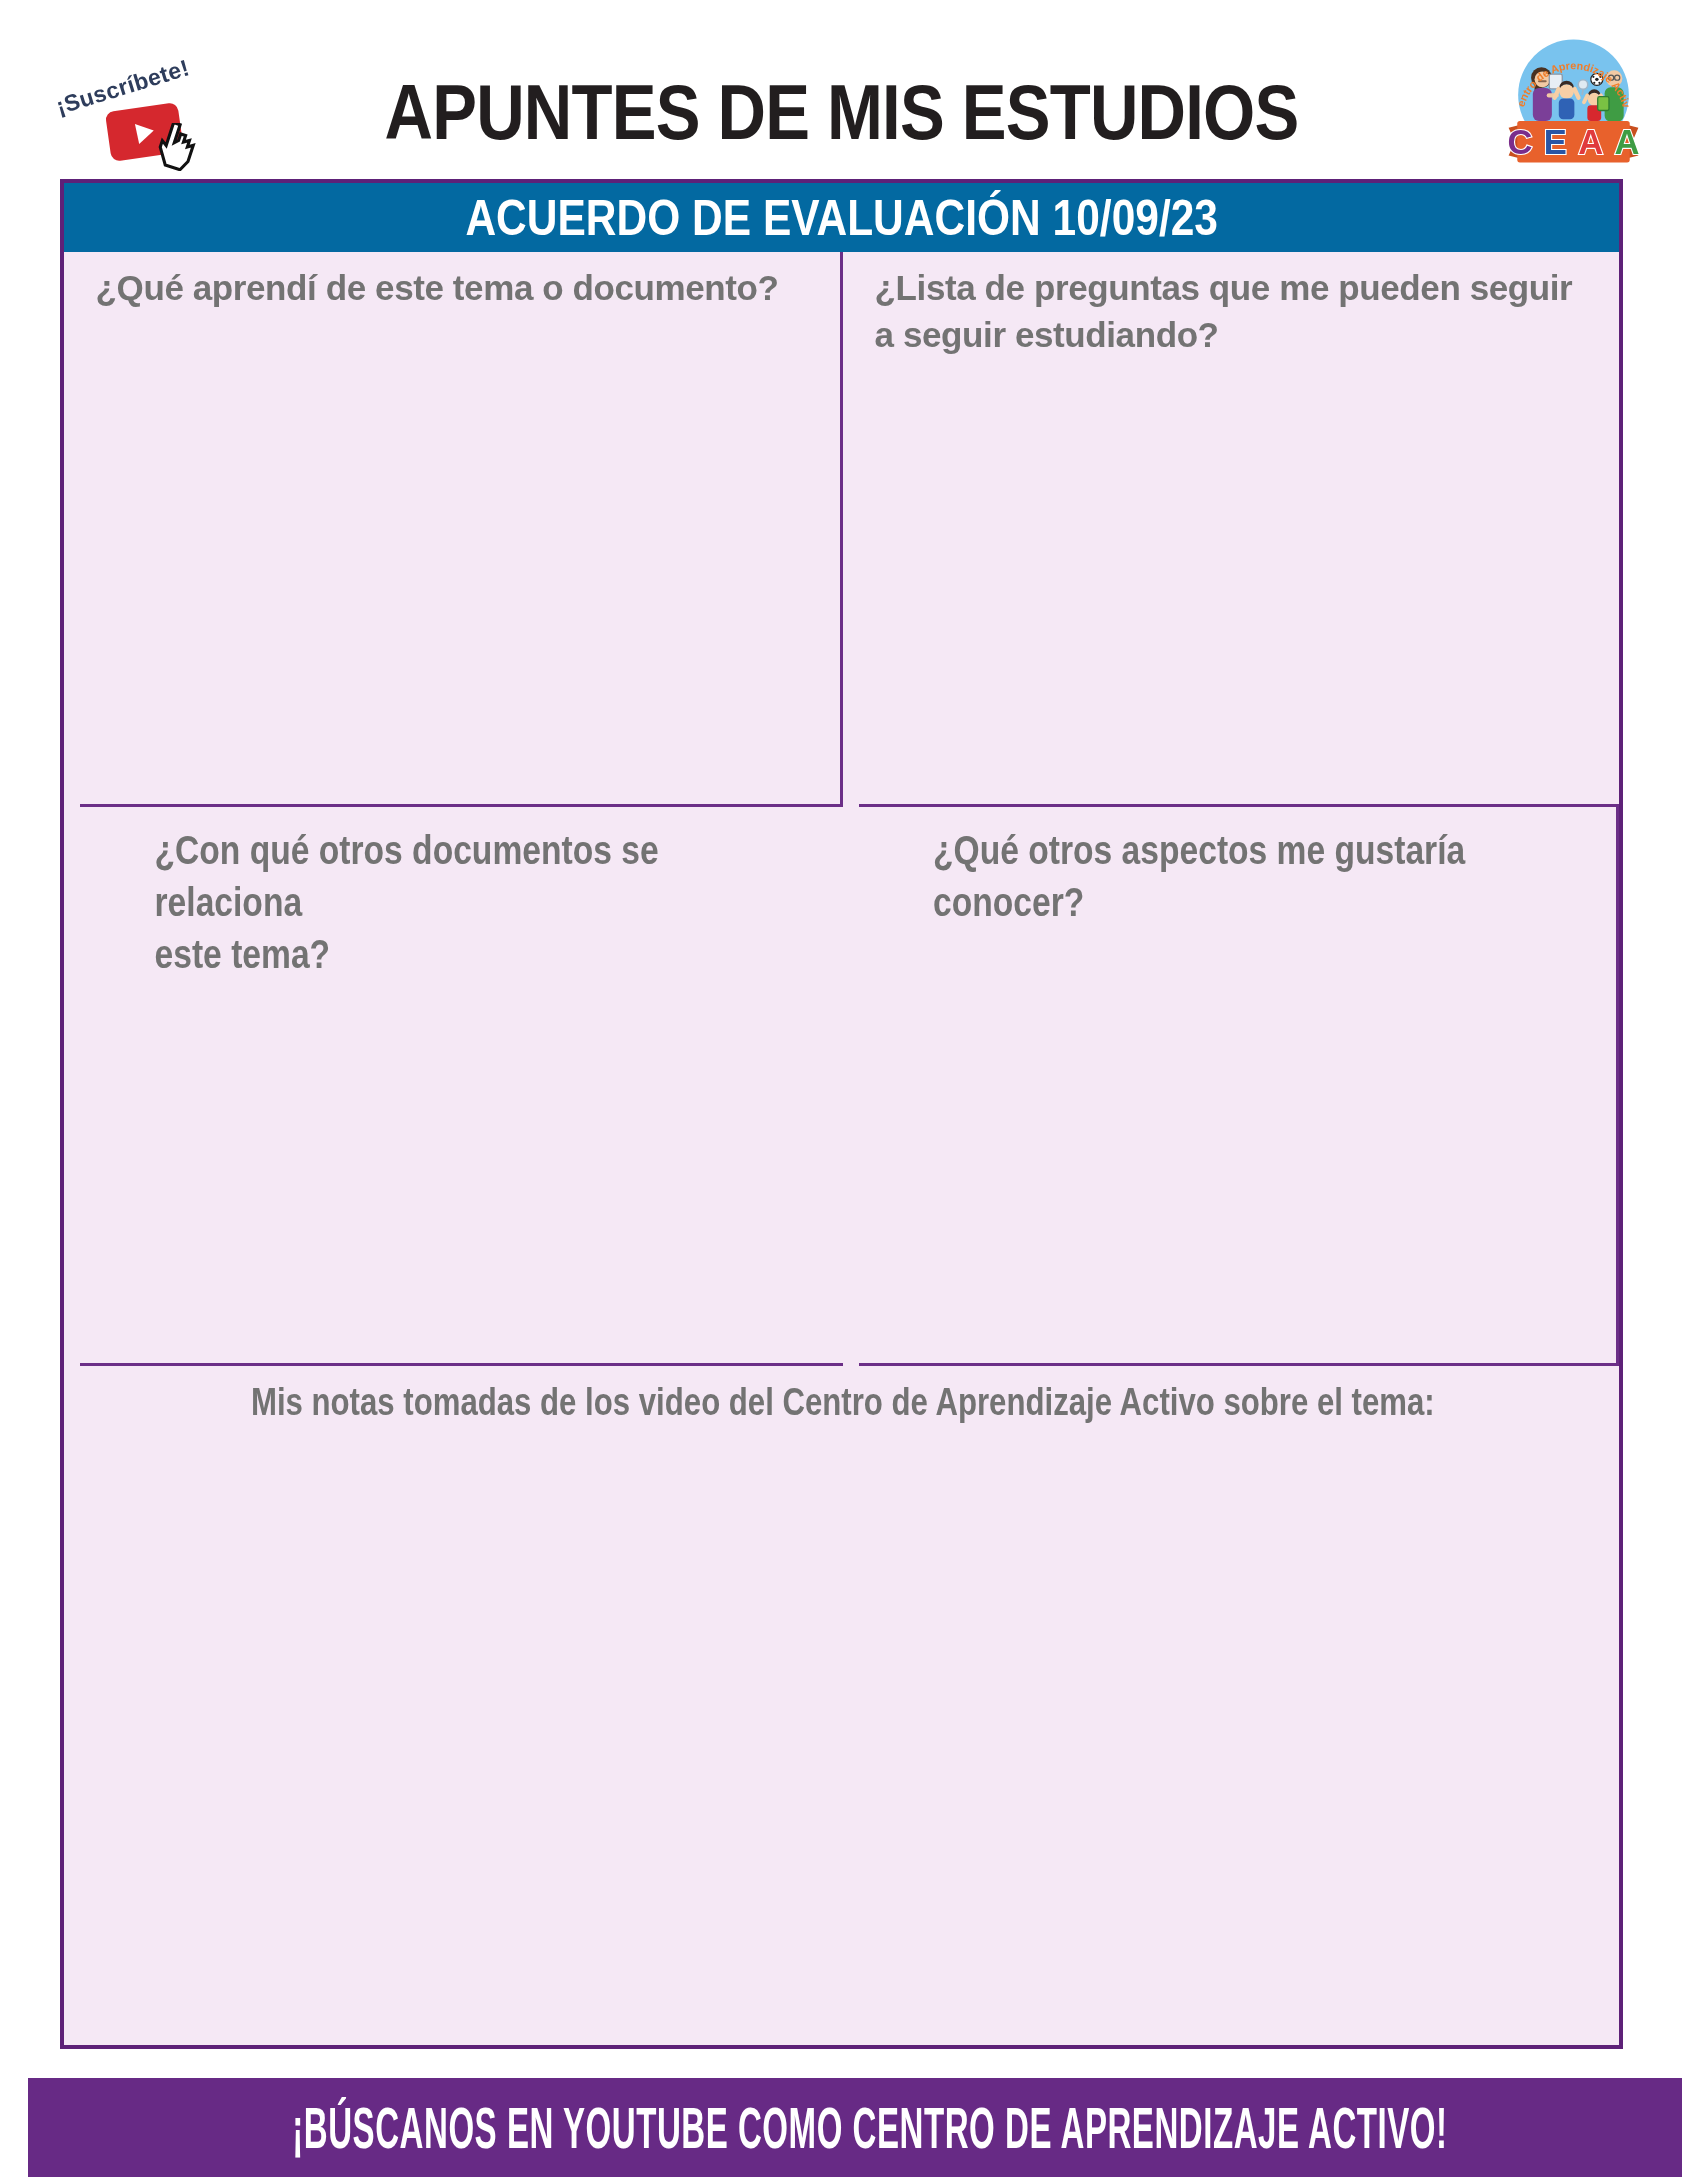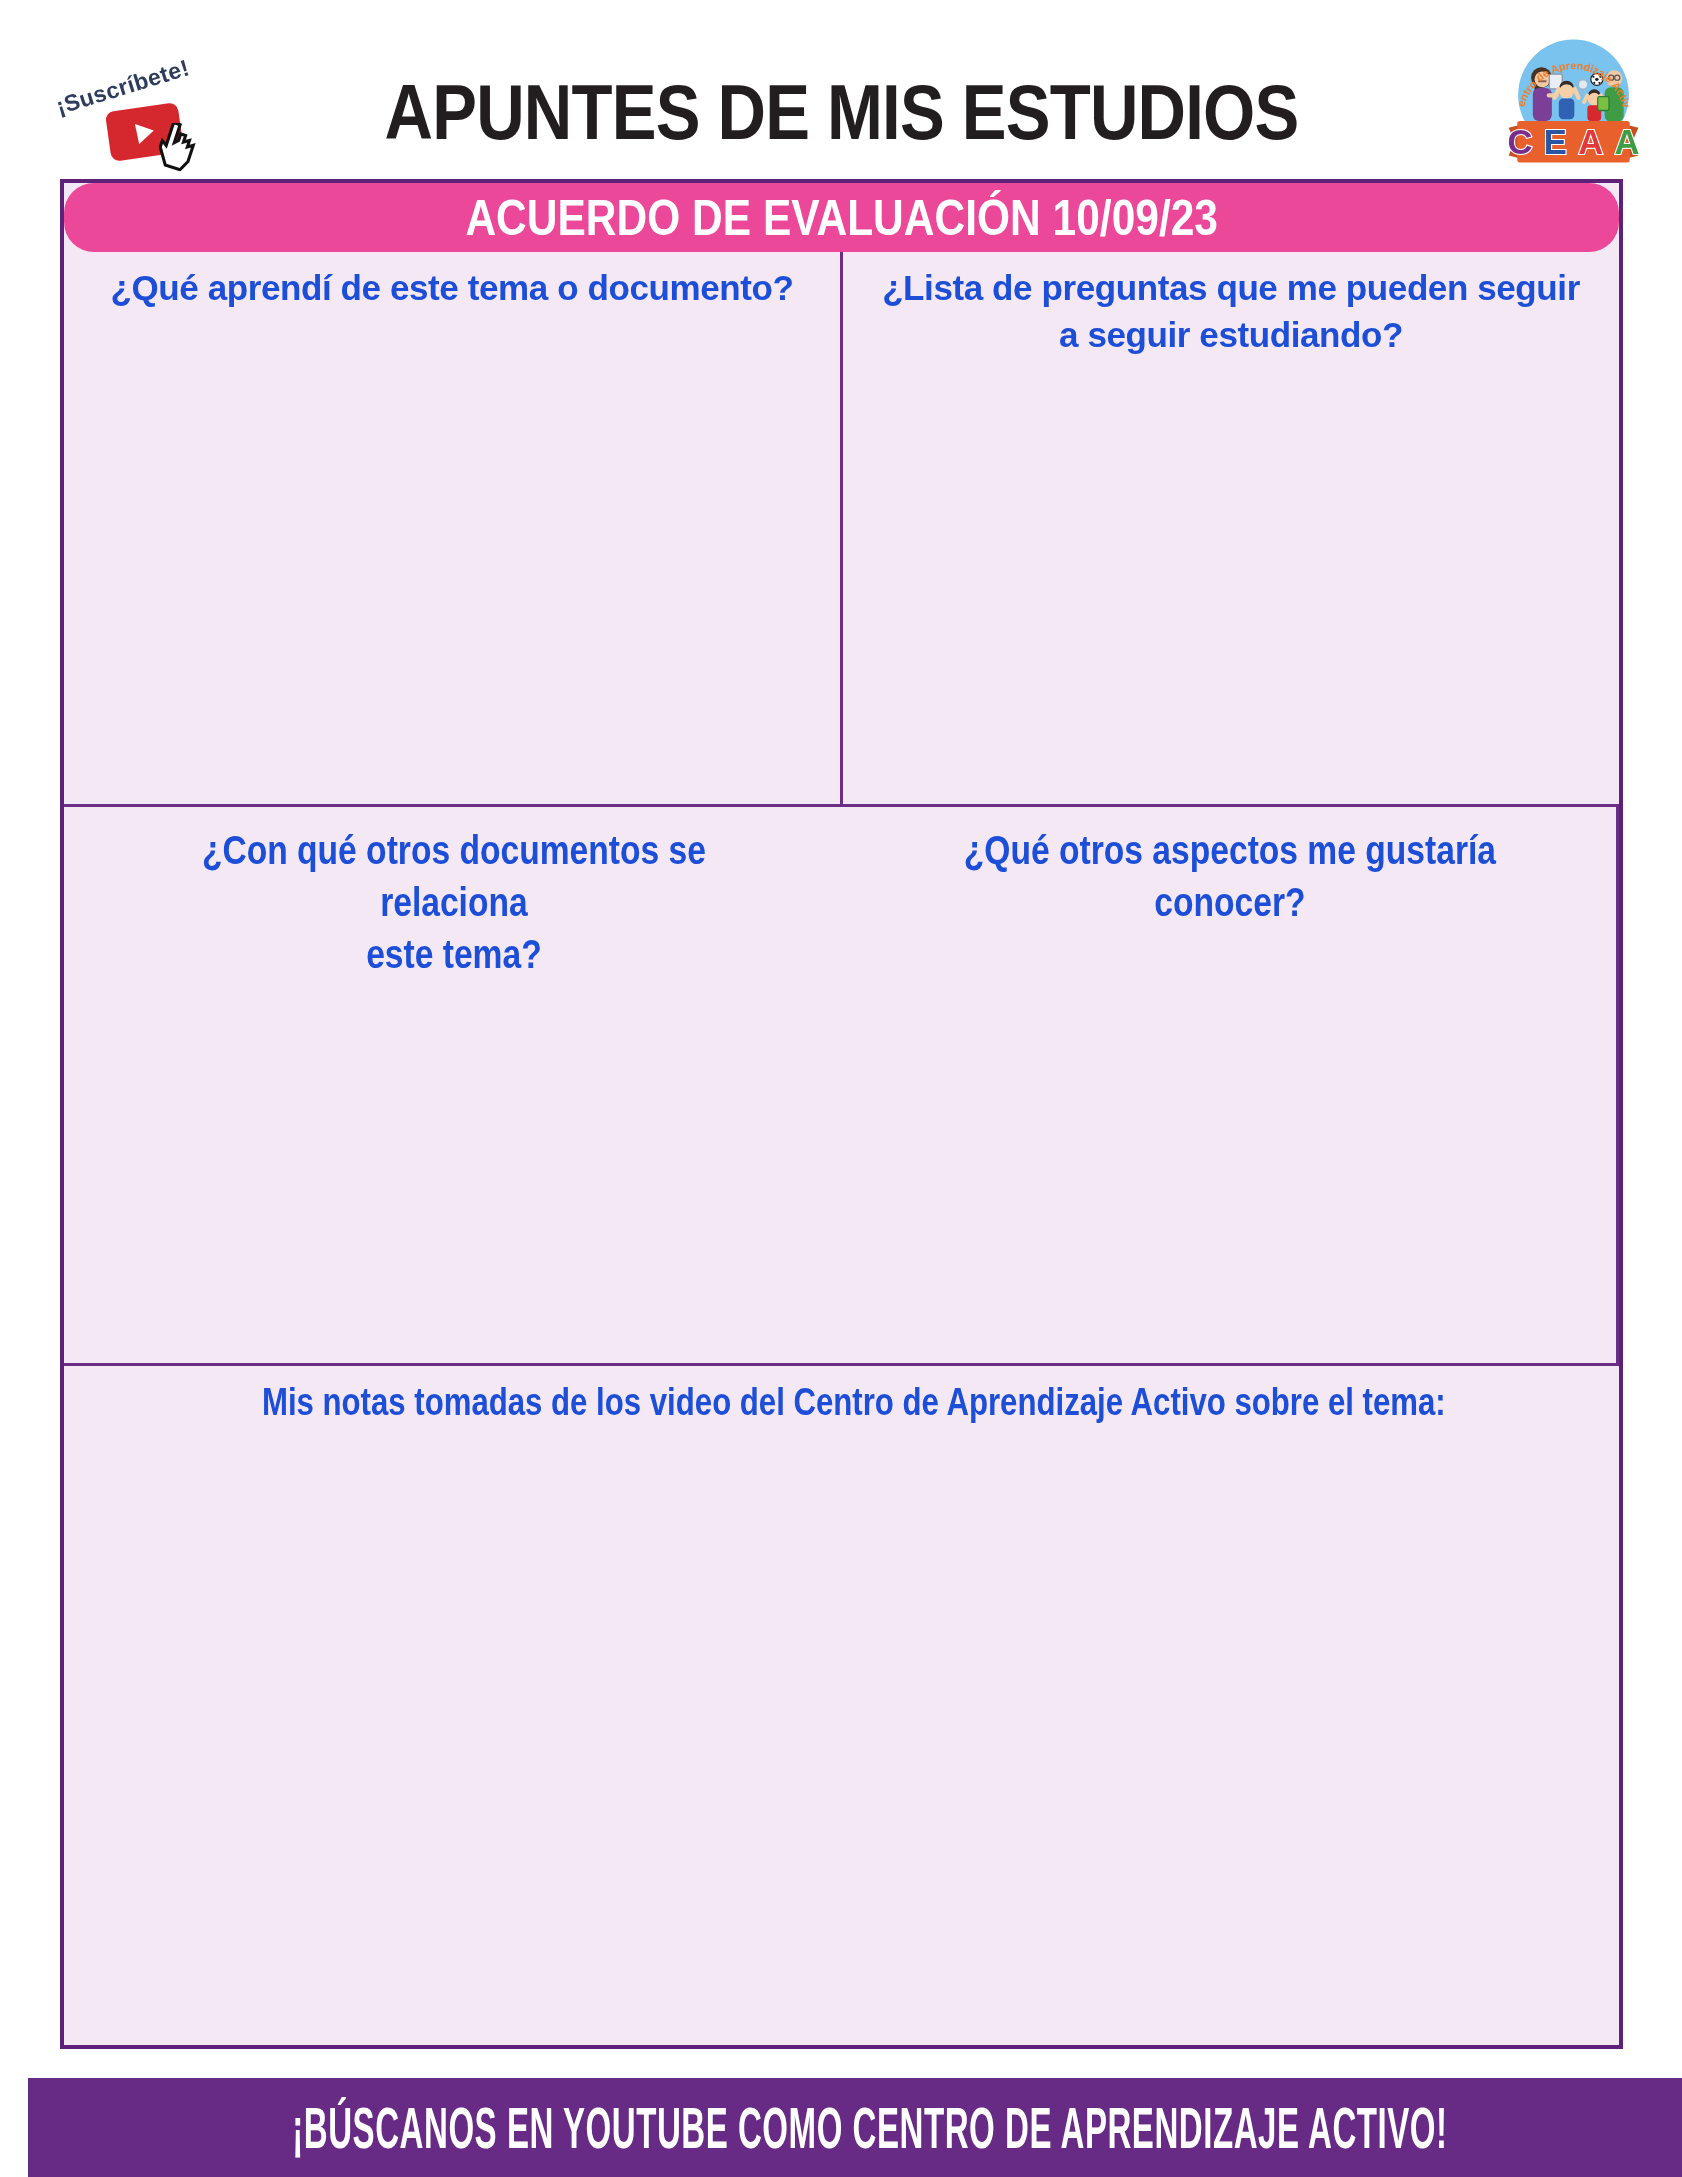--- a/index.html
+++ b/index.html
@@ -48,34 +48,35 @@
     position: absolute; left: 60px; top: 179px; width: 1563px; height: 1870px;
     display: grid;
     grid-template-columns: 779px 1fr;
     grid-template-rows: 69px 555px 559px 1fr;
     border: 4.3px solid #5e2178;
     background: #f5e8f5;
     box-sizing: border-box;
   }
   .t-header {
     grid-column: 1 / 3;
-    background: #ec4899;
-    display: flex; align-items: center; justify-content: center; border-radius: 30px;
+    background: #0369a1;
+    display: flex; align-items: center; justify-content: center;
   }
   .t-header .hdr-text {
     display: inline-block;
     color: #ffffff; font-weight: bold; font-size: 50px;
     transform: scaleX(0.85); white-space: nowrap;
   }
   .cell {
     background: #f5e8f5;
-    text-align: center;
+    text-align: left;
     box-sizing: border-box;
     padding: 12px 15.6px 0 15.6px;
-    color: #1d4ed8;
+    color: #737373;
+    margin-left: 16px;
   }
   .cell.b-right  { border-right: 3.5px solid #6b2e87; }
   .cell.b-bottom { border-bottom: 3.5px solid #6b2e87; }
   .cell.span2 { grid-column: 1 / 3; padding-left: 41px; }
   .q-round {
     display: inline-block;
     font-size: 35px; font-weight: bold; line-height: 1.35;
     letter-spacing: -0.4px; white-space: pre-line;
   }
   .q-cond {

